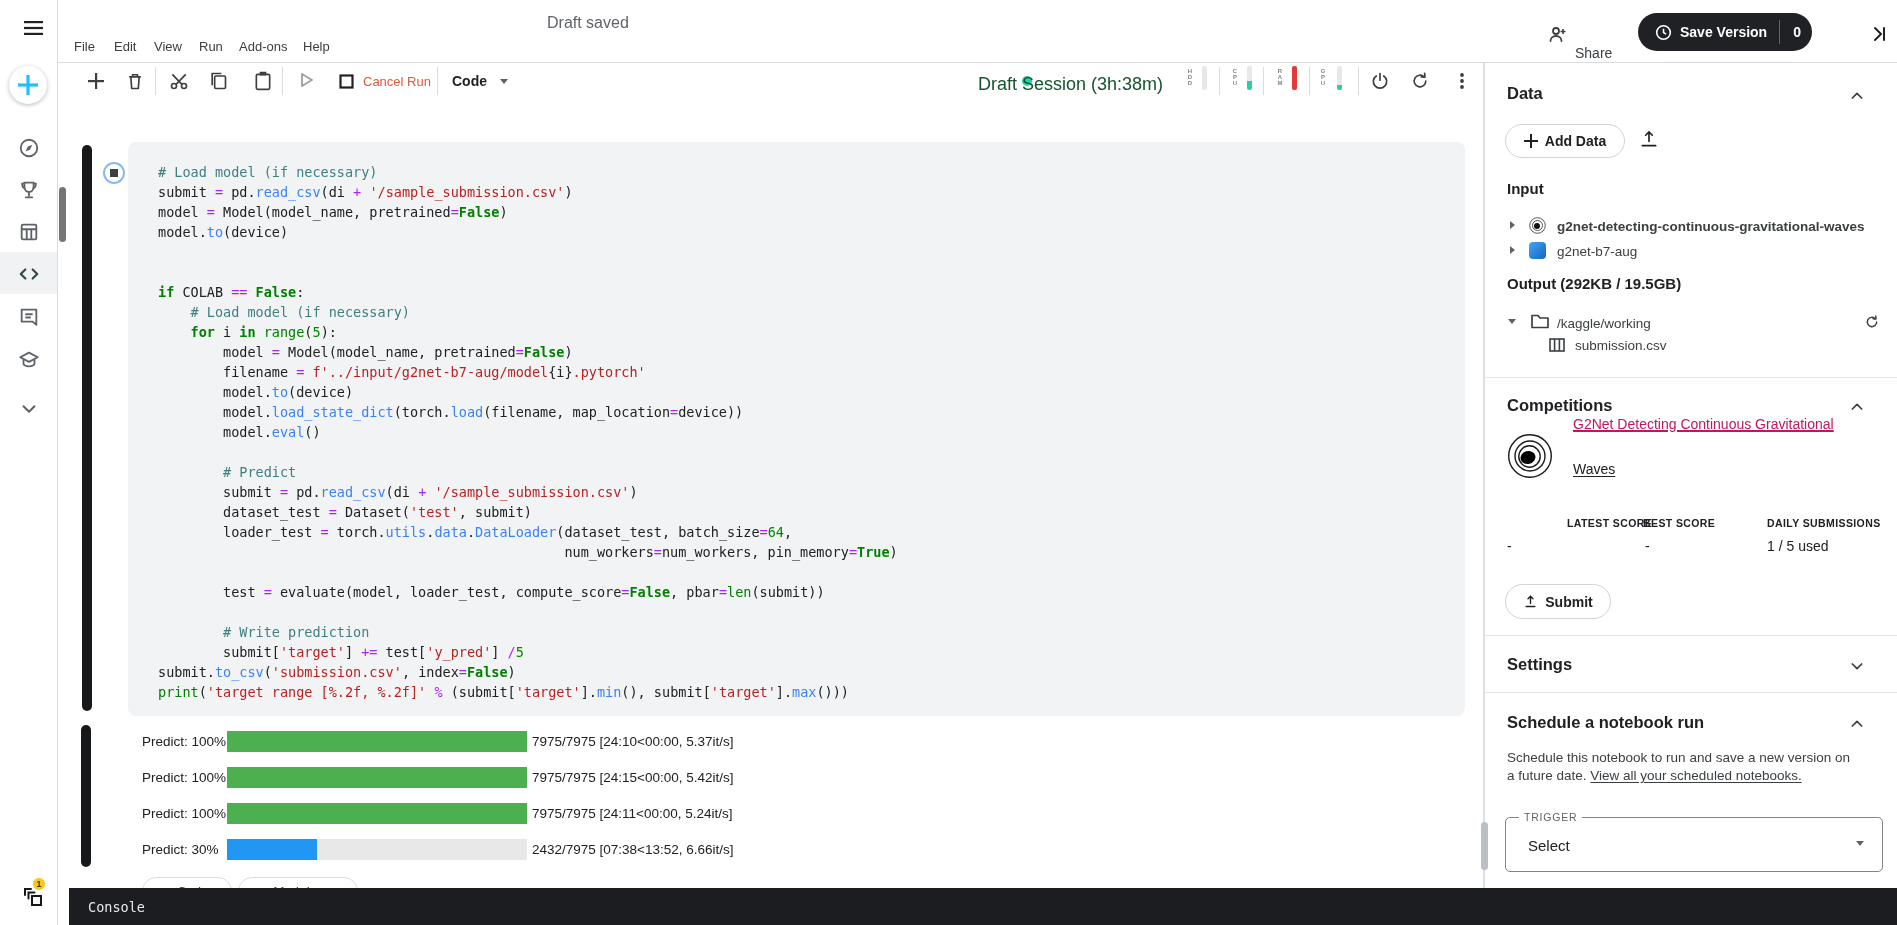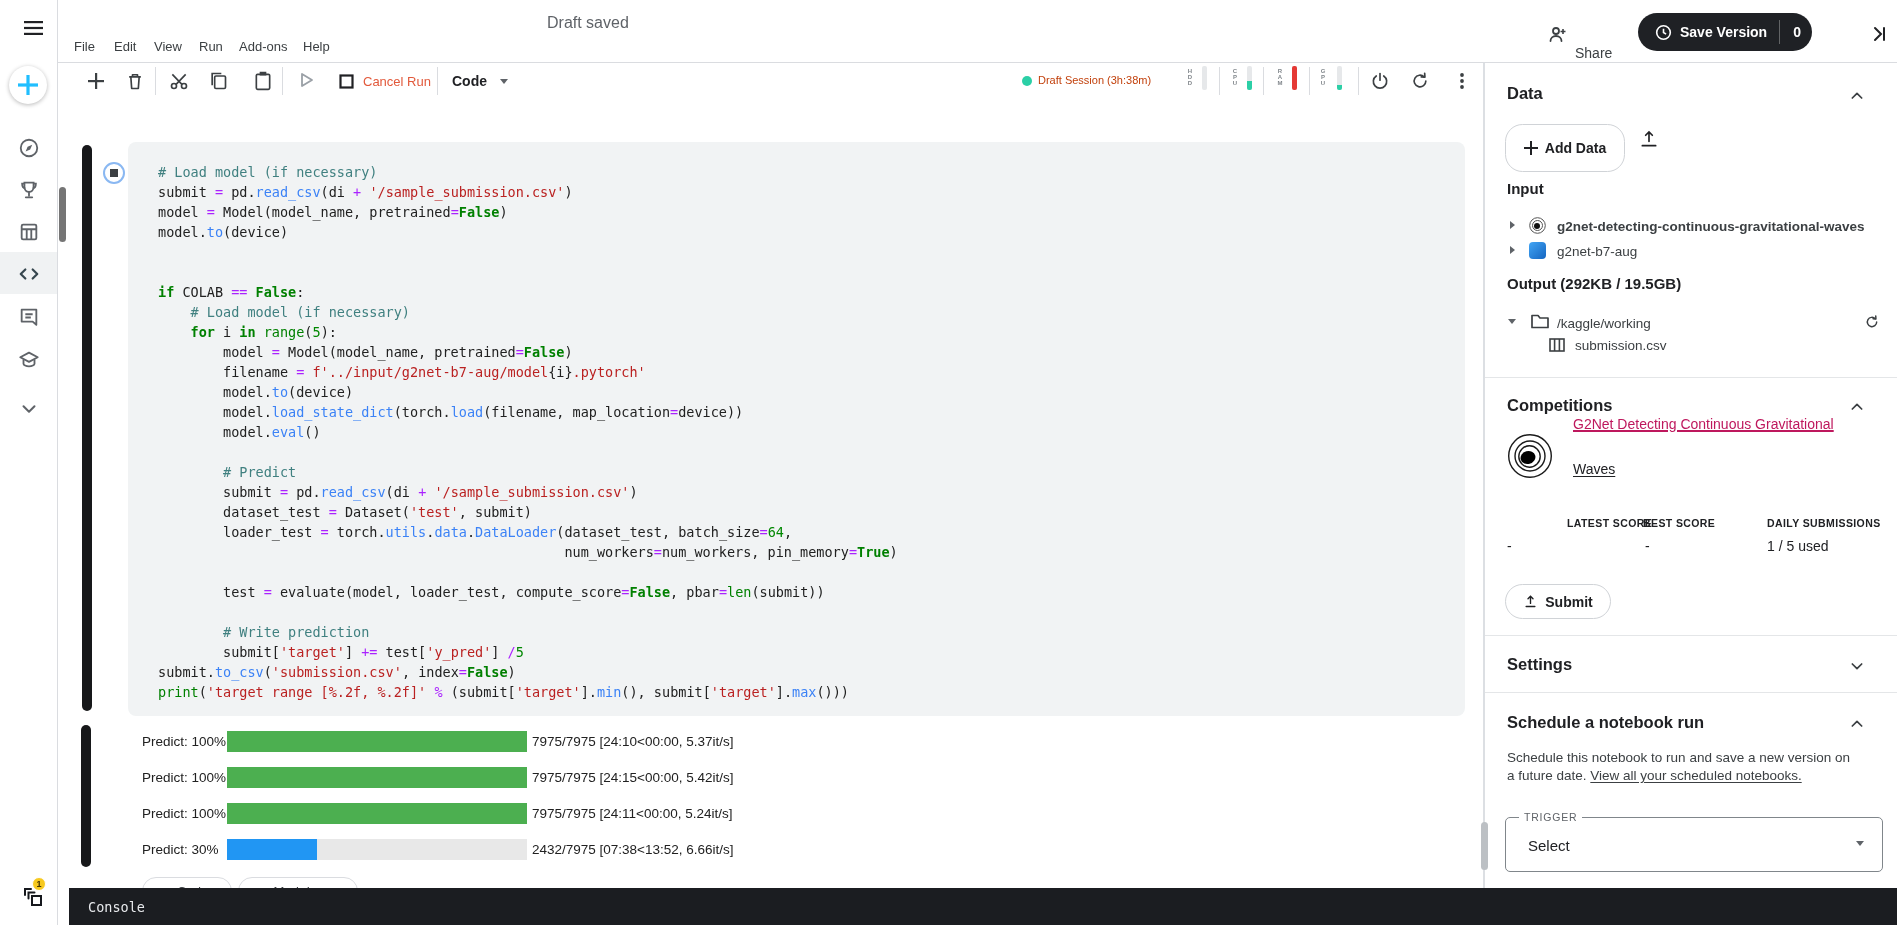--- a/index.html
+++ b/index.html
@@ -15,21 +15,21 @@
 #side-hl { left:0; top:252px; width:57px; height:42px; background:#f0f2f3; }
 
 #title { left:74px; top:8px; font-size:19px; letter-spacing:.3px; color:#202124; }
 #draft-saved { left:547px; top:14px; font-size:16px; color:#5f6368; }
 .menu { top:39px; font-size:13px; color:#3c4043; }
 
 .tb-ic { top:71px; width:20px; height:20px; color:#3c4043; }
 .tb-div { top:67px; height:28px; }
 #cancel-run { left:363px; top:74px; font-size:13px; color:#e2593b; }
 #code-lbl { left:452px; top:73px; font-size:14px; font-weight:bold; color:#202124; }
-#session { left:1038px; top:74px; font-size:11px; color:#c2410c; }
+#session { left:978px; top:74px; font-size:18px; color:#14532d; }
 #session-dot { left:1022px; top:76px; width:10px; height:10px; border-radius:50%; background:#2bcfa6; }
 .mon-lbl { font-size:6px; line-height:6px; color:#80868b; letter-spacing:0; width:8px; text-align:center; font-weight:bold; }
 .gauge { width:5px; height:24px; top:66px; background:#e6e8ea; border-radius:2px; overflow:hidden; position:absolute; }
 .gauge i { position:absolute; bottom:0; left:0; right:0; display:block; }
 
 #share { left:1575px; top:25px; font-size:14px; font-weight:500; color:#3c4043;margin-top:20px; }
 #save-pill { left:1638px; top:13px; width:174px; height:38px; border-radius:19px; background:#1f2125; color:#fff; display:flex; align-items:center; }
 #save-lbl { font-size:14px; font-weight:bold; margin-left:8px; }
 #save-count { font-size:14px; font-weight:bold; }
 
@@ -321,21 +321,21 @@
 
   <div class="vline" style="left:1483px;top:63px;height:825px;width:2px;background:#dcdfe3;"></div>
   <div id="rp-scroll" class="abs"></div>
 
   <div class="rp-h1" style="top:84px;">Data</div>
   <div class="chev" style="top:88px;">
     <svg width="16" height="16" viewBox="0 0 24 24" fill="none" stroke="currentColor" stroke-width="2.6" stroke-linecap="round" stroke-linejoin="round">
         <path d="M5 15l7-7 7 7"></path>
       </svg>
   </div>
-  <div class="pill" style="left:1505px;top:124px;width:120px;height:48px;">
+  <div class="pill" style="left:1505px;top:124px;width:120px;height:34px;">
     <svg width="14" height="14" viewBox="0 0 14 14">
         <g fill="#202124">
           <rect x="6" width="2" height="14"></rect>
           <rect y="6" width="14" height="2"></rect>
         </g>
       </svg>
     <span>Add Data</span>
   </div>
   <div class="abs" style="left:1639px;top:129px;width:20px;height:20px;">
     <svg width="20" height="20" viewBox="0 0 24 24" fill="none" stroke="#202124" stroke-width="2" stroke-linecap="round">

